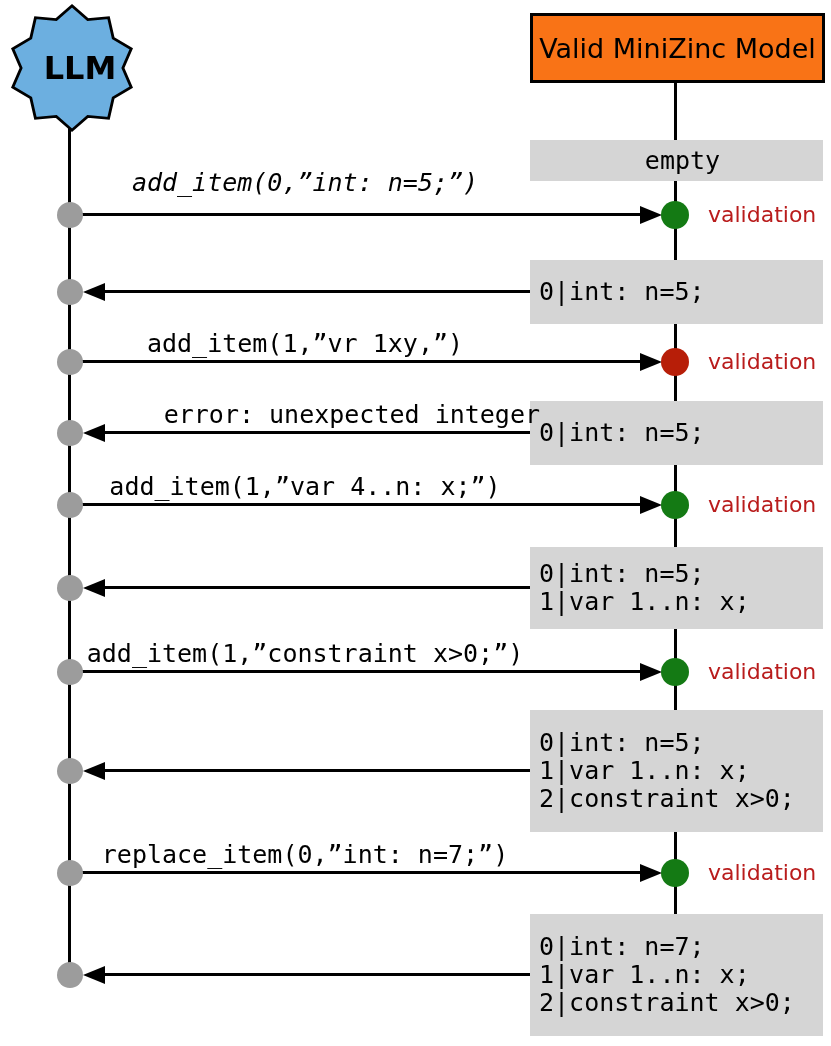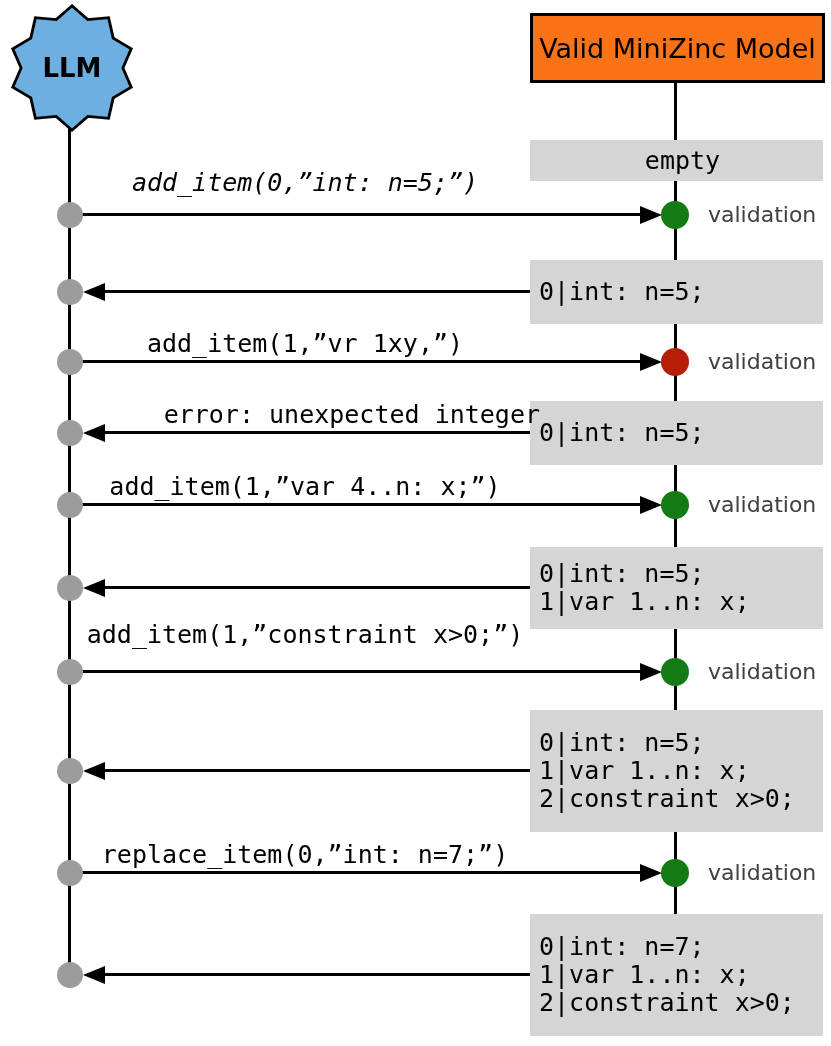--- a/index.html
+++ b/index.html
@@ -2,22 +2,22 @@
 <html><head>
 <meta charset="utf-8">
 <style>
   html,body{margin:0;padding:0;background:#ffffff;}
   #canvas{position:relative;width:831px;height:1046px;background:#ffffff;overflow:hidden;
           font-family:"DejaVu Sans", "Liberation Sans", sans-serif;}
   
   .lifeline{position:absolute;width:3px;background:#000;z-index:1;}
   
   #llm-star{position:absolute;left:6px;top:2px;z-index:2;}
-  #llm-label{position:absolute;left:6px;top:2px;width:132px;height:132px;display:flex;
-             align-items:center;justify-content:center;font-weight:bold;font-size:26px;color:#000;z-index:3;}
+  #llm-label{position:absolute;left:14px;top:2px;width:132px;height:132px;display:flex;
+             align-items:center;justify-content:center;font-weight:bold;font-size:32px;color:#000;z-index:3;}
   
   .title-box{position:absolute;left:530px;top:13px;width:289px;height:64px;background:#f97316;
              border:3px solid #000;display:flex;align-items:center;justify-content:center;
              font-size:27px;color:#000;z-index:2;}
   
   .state-box{position:absolute;left:530px;width:293px;background:#d5d5d5;z-index:2;
              display:flex;flex-direction:column;justify-content:center;
              font-family:"DejaVu Sans Mono","Liberation Mono",monospace;font-size:25px;line-height:28px;
              color:#000;padding-left:9px;box-sizing:border-box;}
   .state-box.centered{align-items:center;padding-left:12px;}
@@ -27,21 +27,21 @@
               border-bottom:9px solid transparent;border-left:22px solid #000;z-index:3;}
   .head-left{position:absolute;width:0;height:0;border-top:9px solid transparent;
              border-bottom:9px solid transparent;border-right:22px solid #000;z-index:3;}
   .dot{position:absolute;width:26px;height:26px;border-radius:50%;background:#9c9c9c;z-index:4;}
   .vdot{position:absolute;width:28px;height:28px;border-radius:50%;z-index:4;}
   .vdot.valid{background:#147a14;}
   .vdot.invalid{background:#b71e08;}
   .msg-label{position:absolute;left:70px;width:470px;text-align:center;
              font-family:"DejaVu Sans Mono","Liberation Mono",monospace;font-size:25px;color:#000;
              height:32px;line-height:32px;z-index:3;white-space:nowrap;}
-  .vlabel{position:absolute;left:708px;height:28px;line-height:28px;font-size:22px;color:#404040;z-index:3;}
+  .vlabel{position:absolute;left:708px;height:28px;line-height:28px;font-size:22px;color:#b91c1c;z-index:3;}
 </style>
 </head>
 <body>
 
 <div id="canvas">
 
   <div class="lifeline" style="left:68px;top:128px;height:847px;"></div>
   <div class="lifeline" style="left:674px;top:80px;height:956px;"></div>
 
   <svg id="llm-star" width="132" height="132" viewBox="0 0 140 140">
@@ -98,21 +98,21 @@
     <div class="head-left" style="left:83px;top:579px;"></div>
     <div class="hline" style="left:104px;top:586px;width:426px;"></div>
     <div class="dot" style="left:57px;top:575px;"></div>
     <div class="state-box" style="top:547px;height:82px;">
       <div>0|int: n=5;</div>
       <div>1|var 1..n: x;</div>
     </div>
   </div>
 
   <div>
-    <div class="msg-label" style="top:619px;">add_item(1,”constraint x&gt;0;”)</div>
+    <div class="msg-label" style="top:638px;">add_item(1,”constraint x&gt;0;”)</div>
     <div class="hline" style="left:70px;top:670px;width:572px;"></div>
     <div class="head-right" style="left:640px;top:663px;"></div>
     <div class="dot" style="left:57px;top:659px;"></div>
     <div class="vdot valid" style="left:661px;top:658px;"></div>
     <div class="vlabel" style="top:658px;">validation</div>
     <div class="head-left" style="left:83px;top:762px;"></div>
     <div class="hline" style="left:104px;top:769px;width:426px;"></div>
     <div class="dot" style="left:57px;top:758px;"></div>
     <div class="state-box" style="top:710px;height:122px;">
       <div>0|int: n=5;</div>

